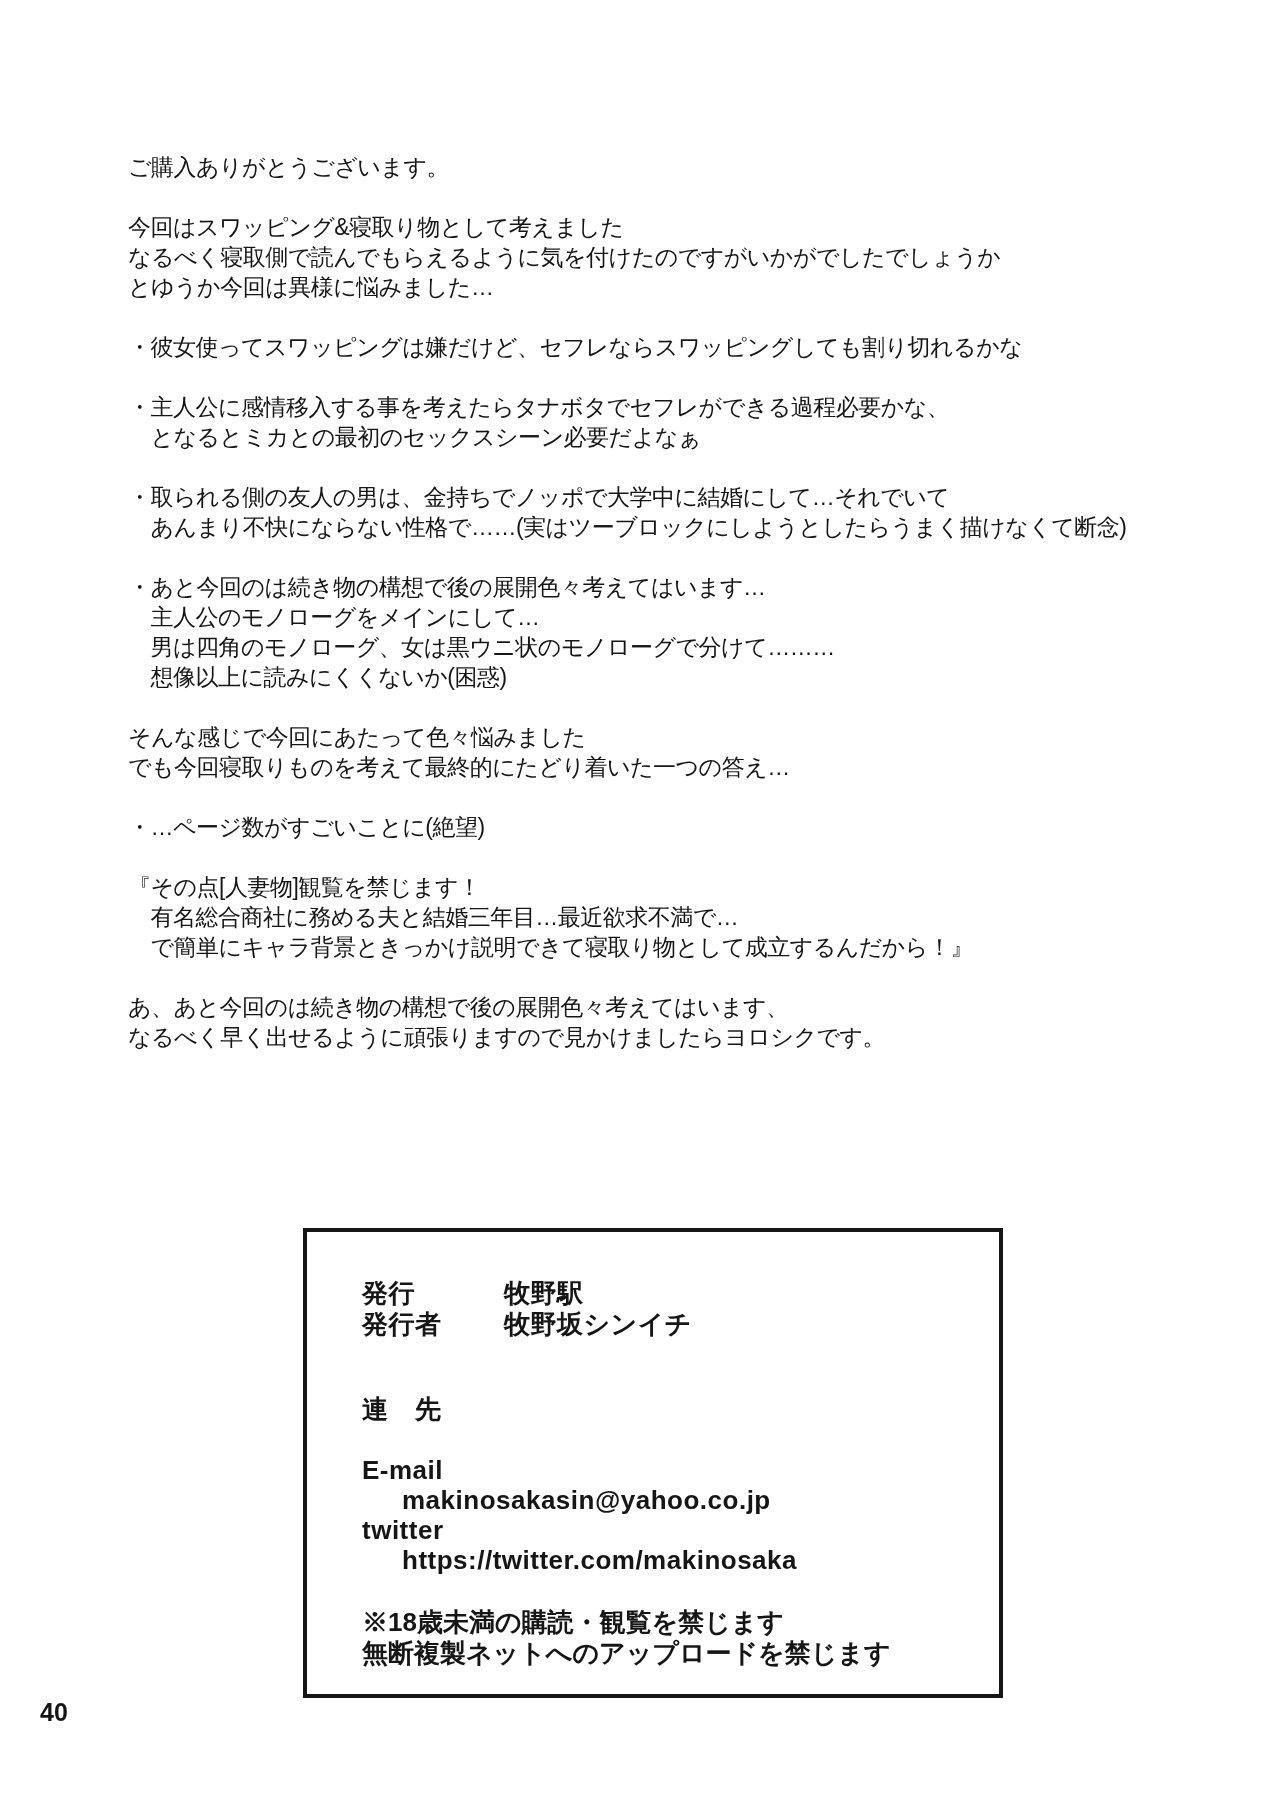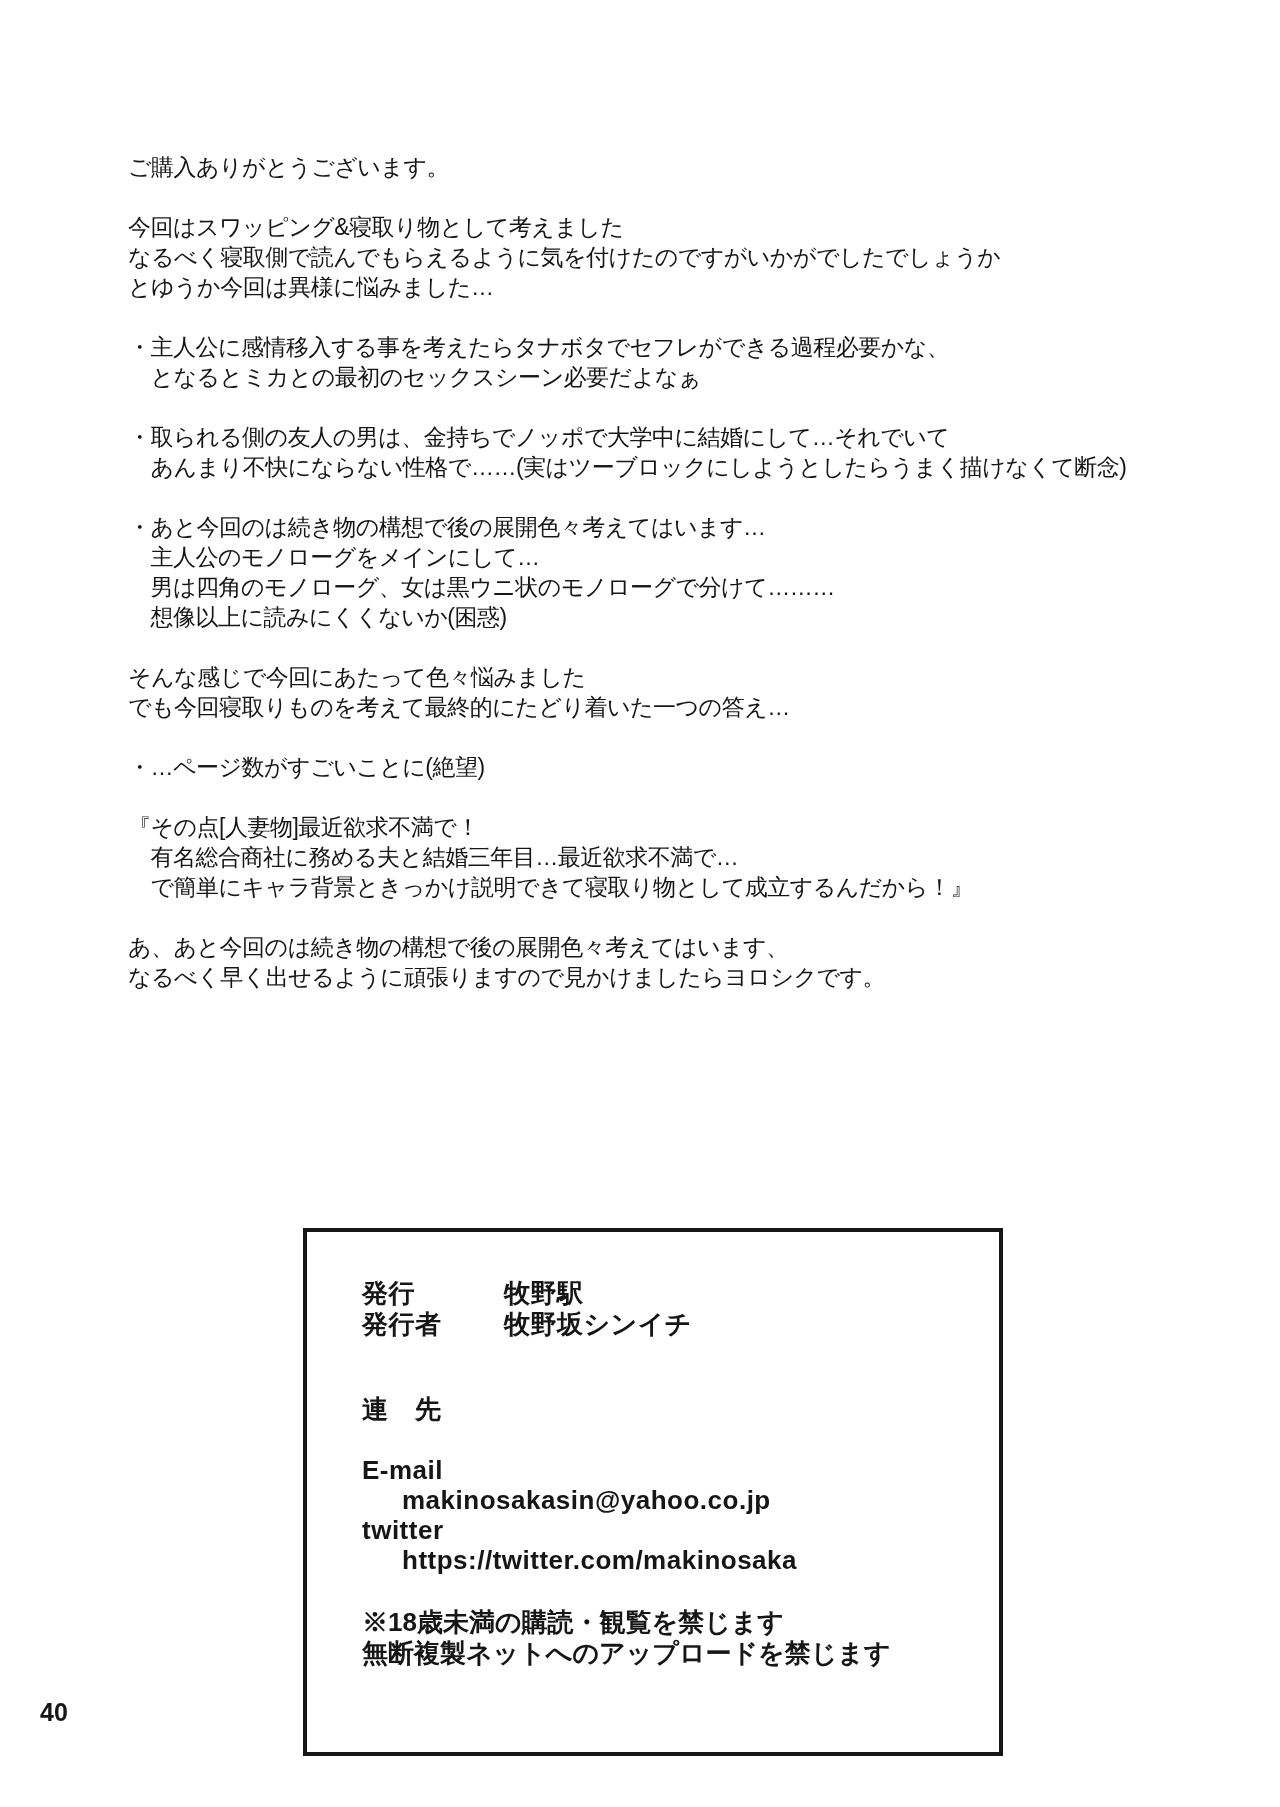--- a/index.html
+++ b/index.html
@@ -28,21 +28,21 @@
     margin: 0 0 30px 0;
   }
   .line {
     white-space: pre-wrap;
   }
   .colophon {
     position: absolute;
     left: 303px;
     top: 1228px;
     width: 700px;
-    height: 528px;
+    height: 470px;
     border: 4px solid #161616;
     box-sizing: border-box;
     padding: 46px 20px 0 55px;
     font-weight: bold;
     font-size: 26px;
     line-height: 31px;
     letter-spacing: 0.5px;
   }
   .colophon .row .label {
     display: inline-block;
@@ -79,20 +79,23 @@
 <div class="afterword">
     <div class="para">
       <div class="line">ご購入ありがとうございます。</div>
     </div>
     <div class="para">
       <div class="line">今回はスワッピング&amp;寝取り物として考えました</div>
       <div class="line">なるべく寝取側で読んでもらえるように気を付けたのですがいかがでしたでしょうか</div>
       <div class="line">とゆうか今回は異様に悩みました…</div>
     </div>
     <div class="para">
+      <div class="line">・彼女使ってスワッピングは嫌だけど、セフレならスワッピングしても割り切れるかな</div>
+    </div>
+    <div class="para">
       <div class="line">・主人公に感情移入する事を考えたらタナボタでセフレができる過程必要かな、</div>
       <div class="line">　となるとミカとの最初のセックスシーン必要だよなぁ</div>
     </div>
     <div class="para">
       <div class="line">・取られる側の友人の男は、金持ちでノッポで大学中に結婚にして…それでいて</div>
       <div class="line">　あんまり不快にならない性格で……(実はツーブロックにしようとしたらうまく描けなくて断念)</div>
     </div>
     <div class="para">
       <div class="line">・あと今回のは続き物の構想で後の展開色々考えてはいます…</div>
       <div class="line">　主人公のモノローグをメインにして…</div>
@@ -100,21 +103,21 @@
       <div class="line">　想像以上に読みにくくないか(困惑)</div>
     </div>
     <div class="para">
       <div class="line">そんな感じで今回にあたって色々悩みました</div>
       <div class="line">でも今回寝取りものを考えて最終的にたどり着いた一つの答え…</div>
     </div>
     <div class="para">
       <div class="line">・…ページ数がすごいことに(絶望)</div>
     </div>
     <div class="para">
-      <div class="line">『その点[人妻物]最近欲求不満で！</div>
+      <div class="line">『その点[人妻物]観覧を禁じます！</div>
       <div class="line">　有名総合商社に務める夫と結婚三年目…最近欲求不満で…</div>
       <div class="line">　で簡単にキャラ背景ときっかけ説明できて寝取り物として成立するんだから！』</div>
     </div>
     <div class="para">
       <div class="line">あ、あと今回のは続き物の構想で後の展開色々考えてはいます、</div>
       <div class="line">なるべく早く出せるように頑張りますので見かけましたらヨロシクです。</div>
     </div>
   </div>
 
 <div class="colophon">

